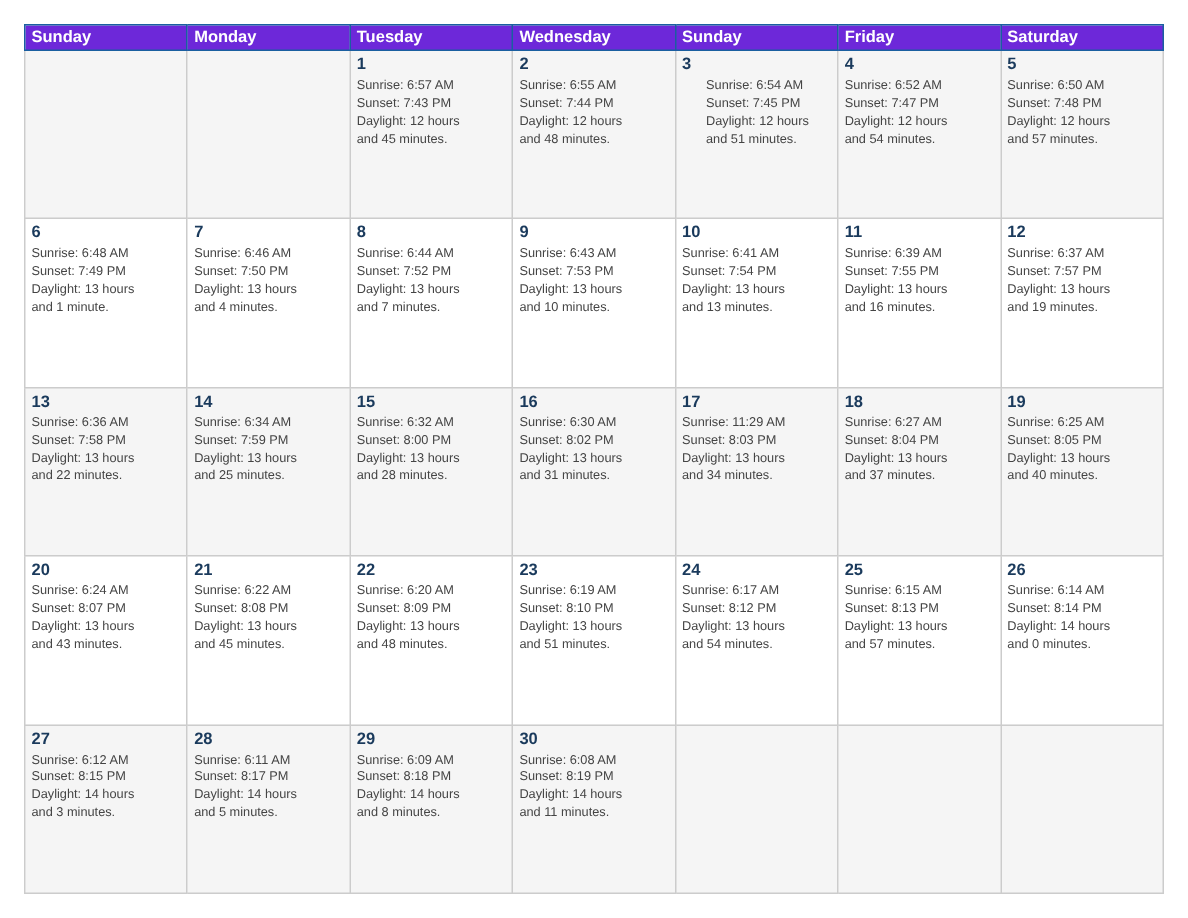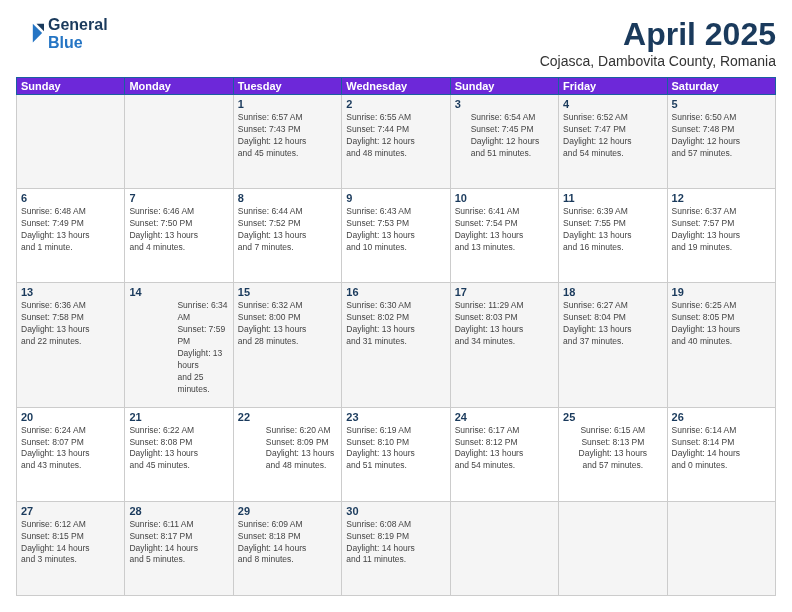--- a/index.html
+++ b/index.html
@@ -86,36 +86,20 @@
       color: #444;
     }
     .empty-cell {
       background: #f9f9f9;
     }
   </style>
 </head>
 <body>
 
 <div class="page">
-  <div class="header">
-    <div class="logo">
-      <svg class="logo-icon" viewBox="0 0 30 30">
-        <polygon points="18,4 28,14 18,24" fill="#2575c4"></polygon>
-        <polygon points="22,4 30,12 30,4" fill="#1a3a5c"></polygon>
-      </svg>
-      <div>
-        <div style="font-size:16px;font-weight:bold;color:#1a3a5c;">General</div>
-        <div style="font-size:16px;font-weight:bold;color:#2575c4;">Blue</div>
-      </div>
-    </div>
-    <div class="title-block">
-      <div class="month-title">April 2025</div>
-      <div class="subtitle">Cojasca, Dambovita County, Romania</div>
-    </div>
-  </div>
 
   <table class="calendar">
     <thead>
       <tr>
       <th>Sunday</th>
           <th>Monday</th>
           <th>Tuesday</th>
           <th>Wednesday</th>
           <th>Sunday</th>
           <th>Friday</th>
@@ -216,21 +200,21 @@
         <tr>
           <td>
             <div class="day-num">13</div>
             <div class="day-detail" style="white-space: pre-line;">Sunrise: 6:36 AM
 Sunset: 7:58 PM
 Daylight: 13 hours
 and 22 minutes.</div>
           </td>
           <td>
             <div class="day-num">14</div>
-            <div class="day-detail" style="white-space: pre-line; margin-left: 48px;">Sunrise: 6:34 AM
+            <div class="day-detail" style="white-space: pre-line;">Sunrise: 6:34 AM
 Sunset: 7:59 PM
 Daylight: 13 hours
 and 25 minutes.</div>
           </td>
           <td>
             <div class="day-num">15</div>
             <div class="day-detail" style="white-space: pre-line;">Sunrise: 6:32 AM
 Sunset: 8:00 PM
 Daylight: 13 hours
 and 28 minutes.</div>
@@ -274,42 +258,42 @@
           </td>
           <td>
             <div class="day-num">21</div>
             <div class="day-detail" style="white-space: pre-line;">Sunrise: 6:22 AM
 Sunset: 8:08 PM
 Daylight: 13 hours
 and 45 minutes.</div>
           </td>
           <td>
             <div class="day-num">22</div>
-            <div class="day-detail" style="white-space: pre-line; margin-left: 28px;">Sunrise: 6:20 AM
+            <div class="day-detail" style="white-space: pre-line;">Sunrise: 6:20 AM
 Sunset: 8:09 PM
 Daylight: 13 hours
 and 48 minutes.</div>
           </td>
           <td>
             <div class="day-num">23</div>
             <div class="day-detail" style="white-space: pre-line;">Sunrise: 6:19 AM
 Sunset: 8:10 PM
 Daylight: 13 hours
 and 51 minutes.</div>
           </td>
           <td>
             <div class="day-num">24</div>
             <div class="day-detail" style="white-space: pre-line;">Sunrise: 6:17 AM
 Sunset: 8:12 PM
 Daylight: 13 hours
 and 54 minutes.</div>
           </td>
           <td>
             <div class="day-num">25</div>
-            <div class="day-detail" style="white-space: pre-line; text-align: center;">Sunrise: 6:15 AM
+            <div class="day-detail" style="white-space: pre-line;">Sunrise: 6:15 AM
 Sunset: 8:13 PM
 Daylight: 13 hours
 and 57 minutes.</div>
           </td>
           <td>
             <div class="day-num">26</div>
             <div class="day-detail" style="white-space: pre-line;">Sunrise: 6:14 AM
 Sunset: 8:14 PM
 Daylight: 14 hours
 and 0 minutes.</div>

